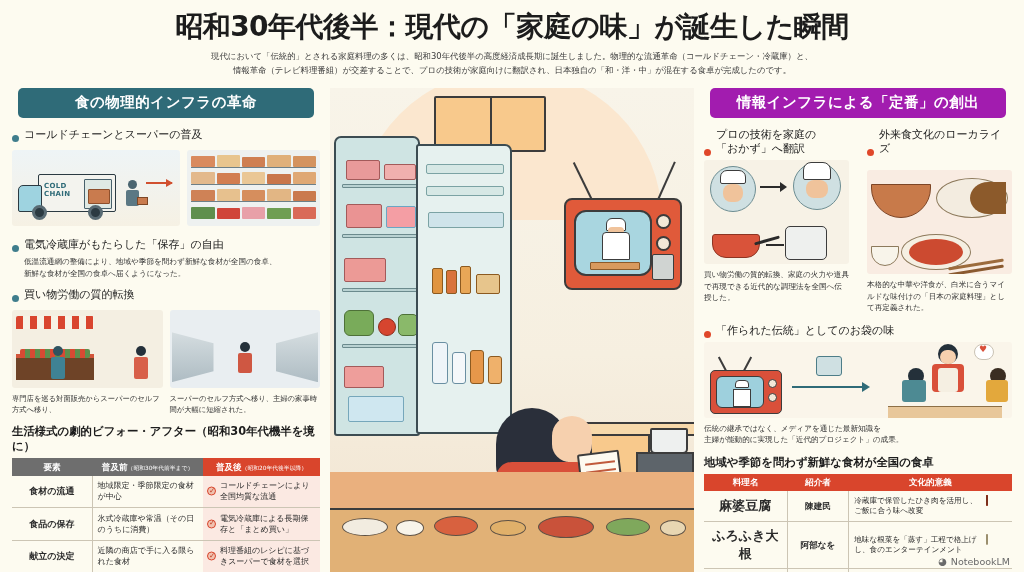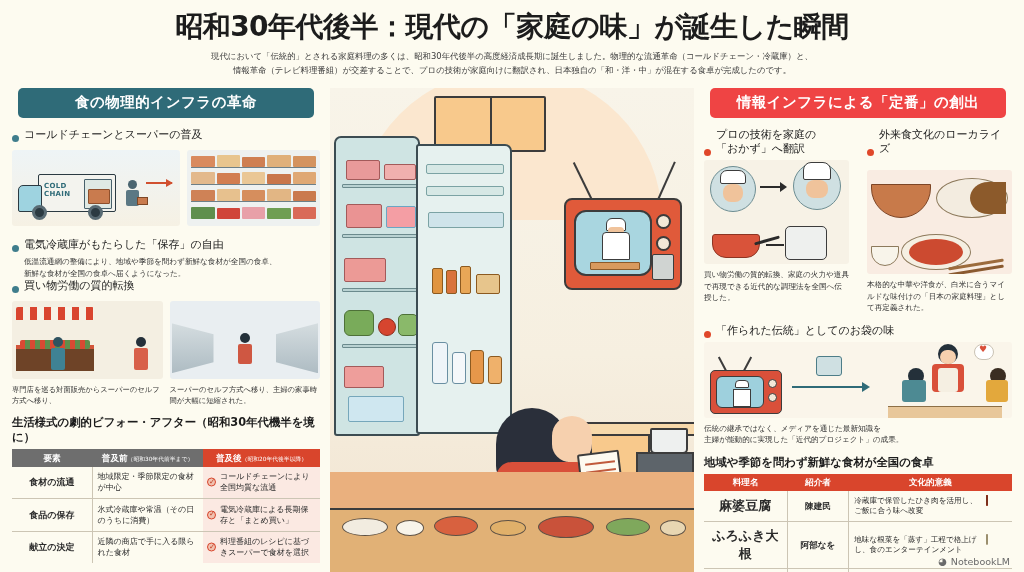--- a/index.html
+++ b/index.html
@@ -40,21 +40,21 @@
   .col-right { width: 330px; padding: 0 12px 0 10px; }
 
   
   .banner {
     border-radius: 5px; color: #fff; font-weight: bold;
     font-size: 14.5px; text-align: center;
     padding: 5px 4px 6px; letter-spacing: 0.5px;
     margin: 0 6px 10px;
   }
   .banner.teal { background: #2f6b78; }
-  .banner.red  { background: #ef4444; }
+  .banner.red  { background: #a21caf; }
 
   
   .bullet-h {
     display: flex; align-items: flex-end; gap: 5px;
     font-size: 11px; font-weight: normal; color: #1c1c1c;
     line-height: 1.28; margin-bottom: 4px;
   }
   .dot {
     width: 7px; height: 7px; border-radius: 50%;
     flex: 0 0 auto; margin-top: 4px;
@@ -421,21 +421,21 @@
 
       <div class="bullet-h" style="margin-top:7px">
         <span class="dot teal"></span>
         <span>電気冷蔵庫がもたらした「保存」の自由</span>
       </div>
       <div class="body-txt" style="margin-left:12px">
         <div>低温流通網の整備により、地域や季節を問わず新鮮な食材が全国の食卓、</div>
         <div>新鮮な食材が全国の食卓へ届くようになった。</div>
       </div>
 
-      <div class="bullet-h" style="margin-top:0">
+      <div class="bullet-h" style="margin-top:9px">
         <span class="dot teal"></span>
         <span>買い物労働の質的転換</span>
       </div>
 
       <div class="illus-row">
         <div class="illus scene-market">
           <div class="awning"></div>
           <div class="stall"></div>
           <div class="person-a">
             <div class="head"></div>

